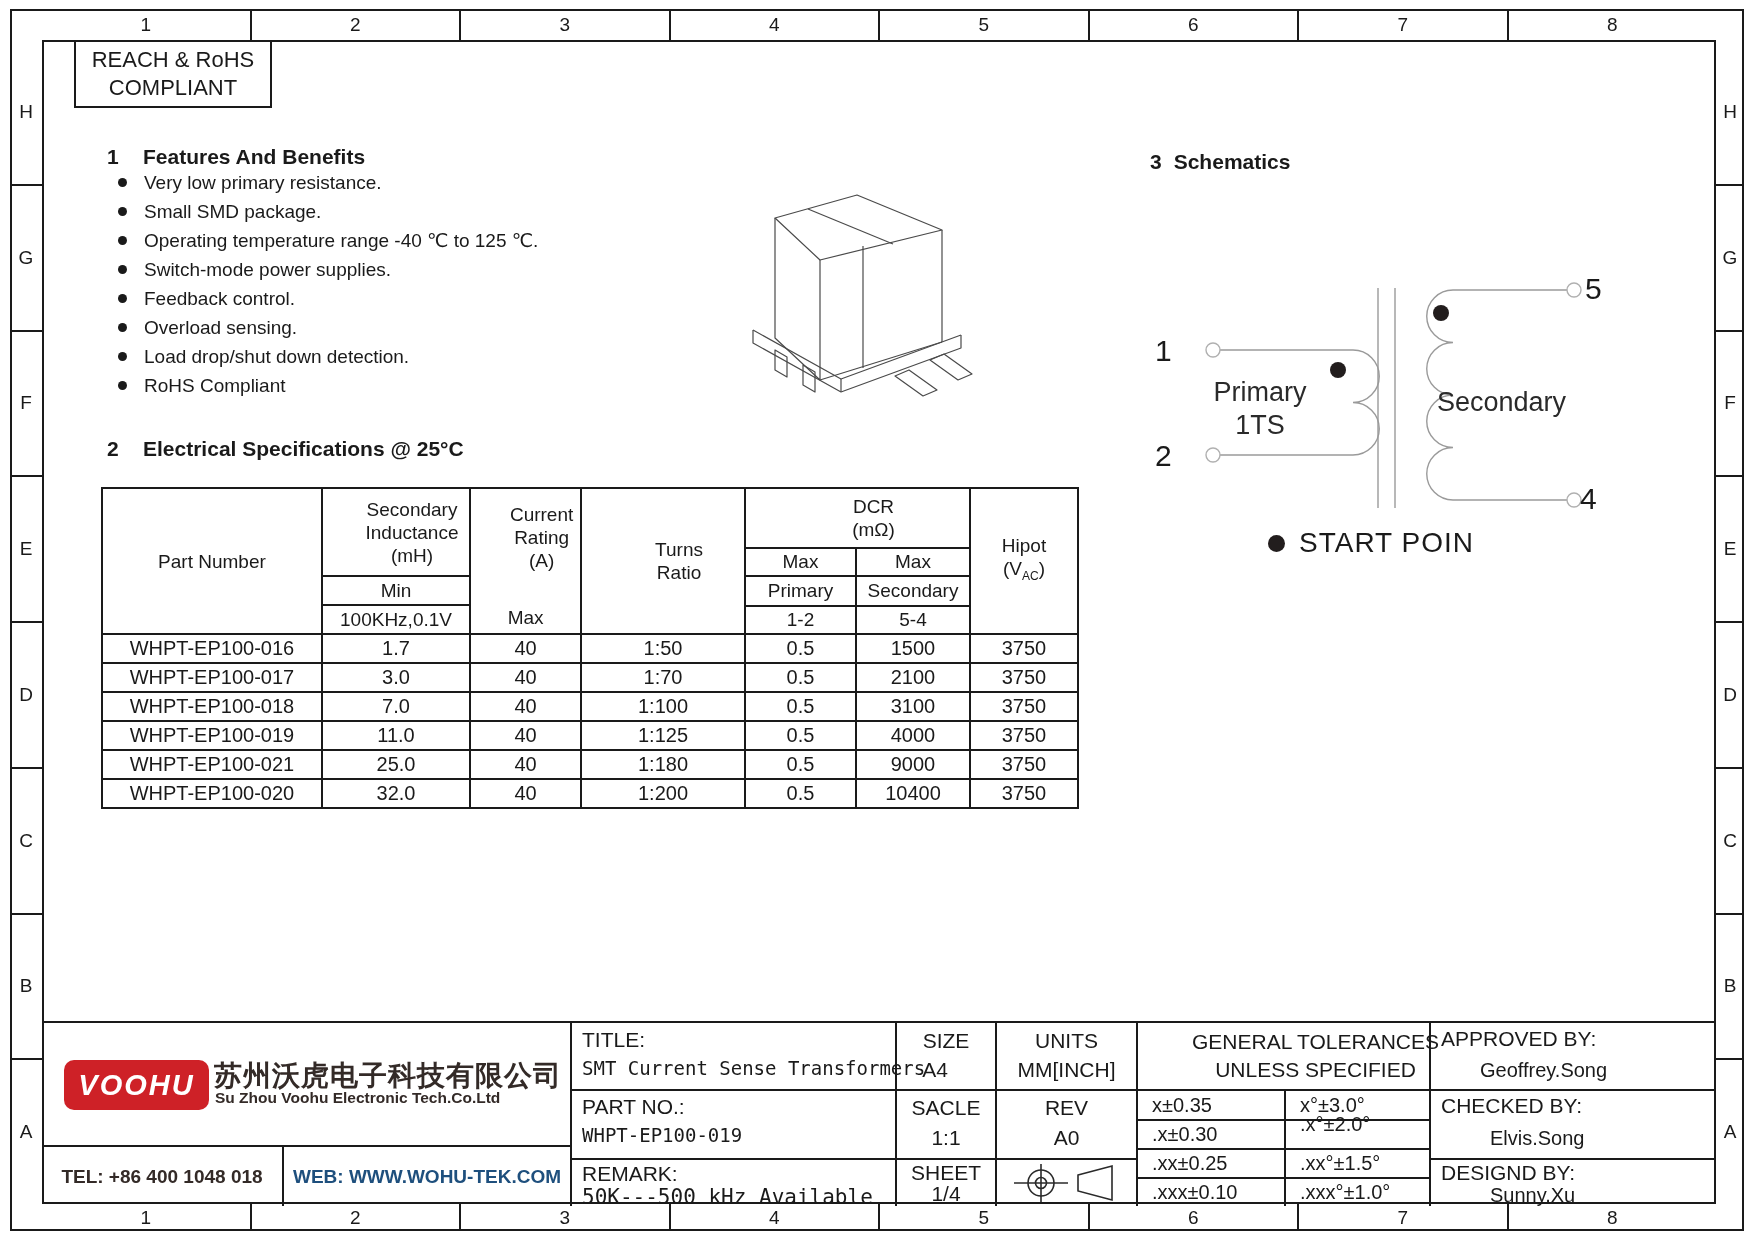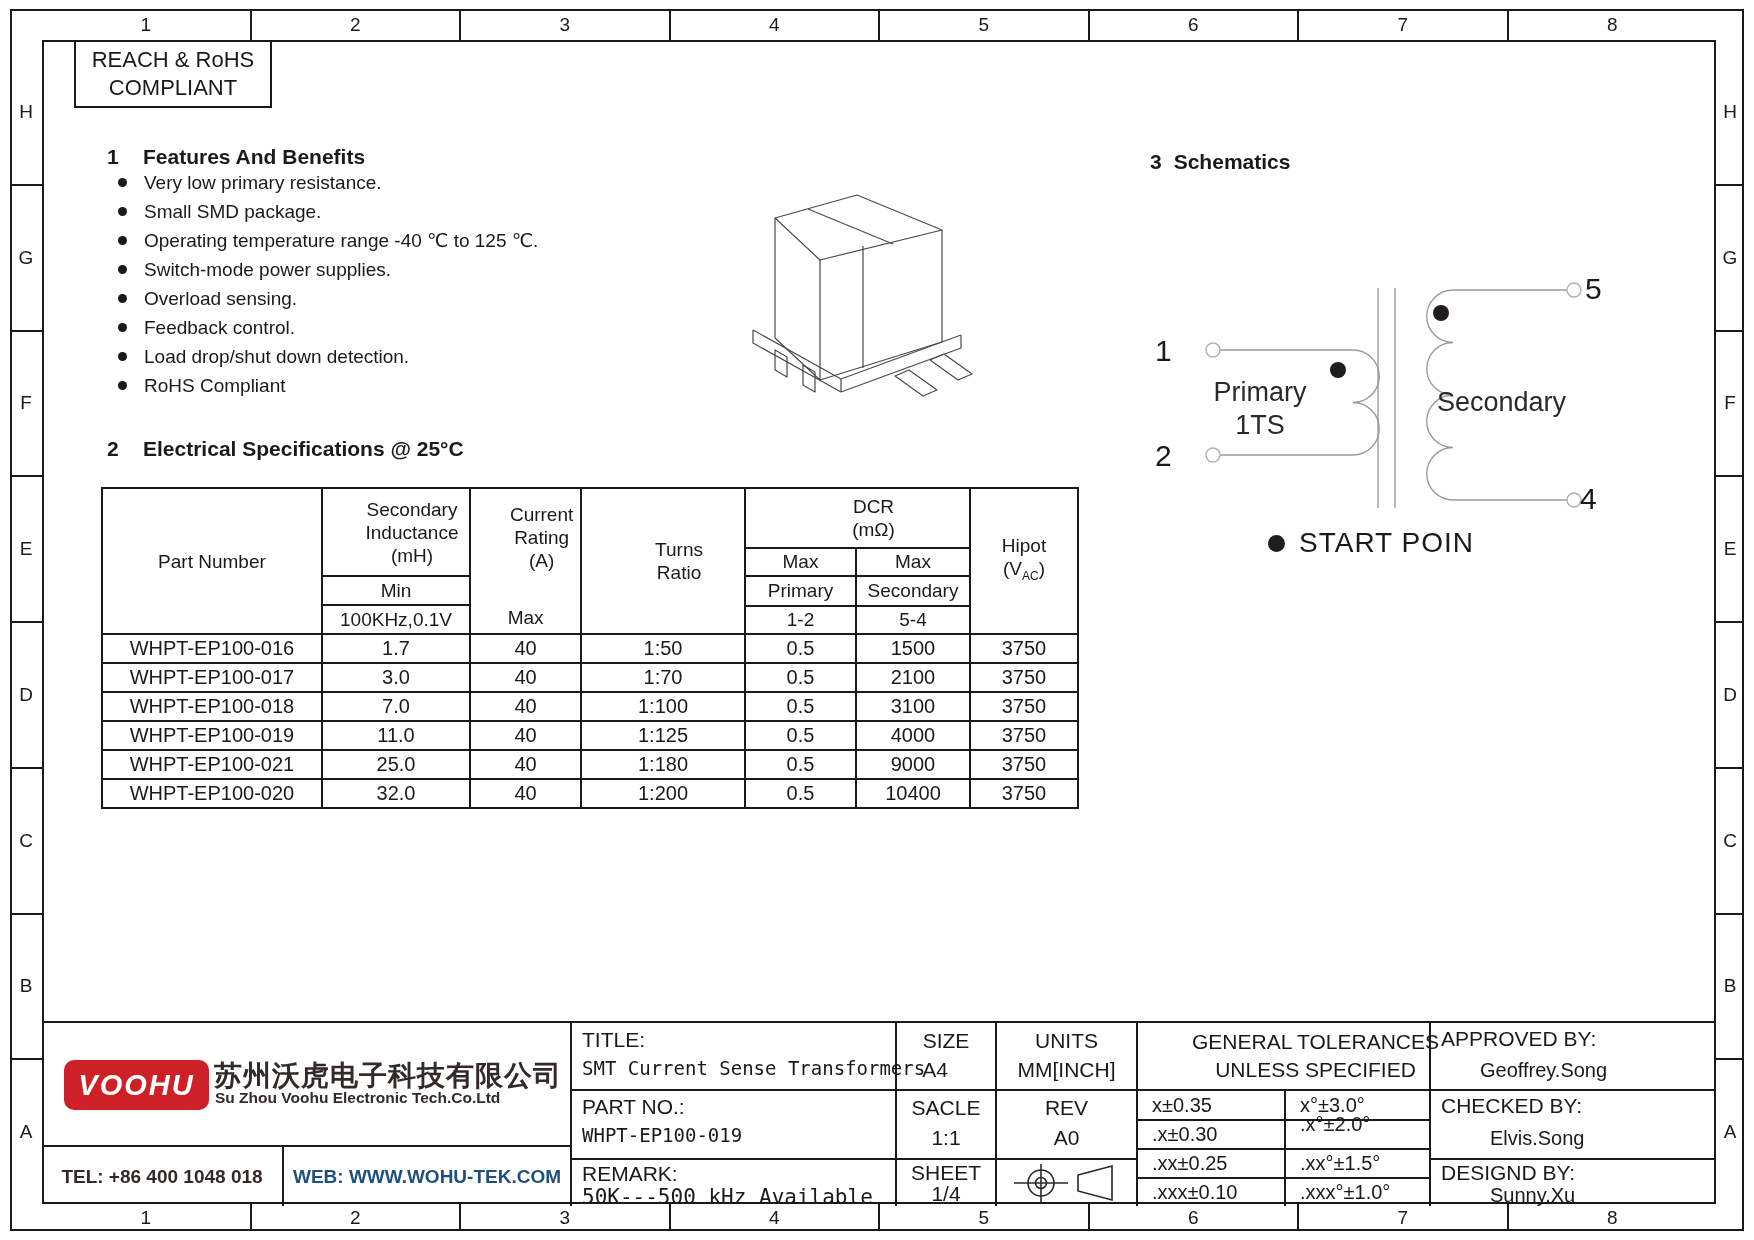--- a/index.html
+++ b/index.html
@@ -121,25 +121,25 @@
     <div class="feat-item">
         <span class="dot"></span>
         <span class="txt">Operating temperature range -40 ℃ to 125 ℃.</span>
       </div>
     <div class="feat-item">
         <span class="dot"></span>
         <span class="txt">Switch-mode power supplies.</span>
       </div>
     <div class="feat-item">
         <span class="dot"></span>
+        <span class="txt">Feedback control.</span>
+      </div>
+    <div class="feat-item">
+        <span class="dot"></span>
         <span class="txt">Overload sensing.</span>
-      </div>
-    <div class="feat-item">
-        <span class="dot"></span>
-        <span class="txt">Feedback control.</span>
       </div>
     <div class="feat-item">
         <span class="dot"></span>
         <span class="txt">Load drop/shut down detection.</span>
       </div>
     <div class="feat-item">
         <span class="dot"></span>
         <span class="txt">RoHS Compliant</span>
       </div>
   </div>

